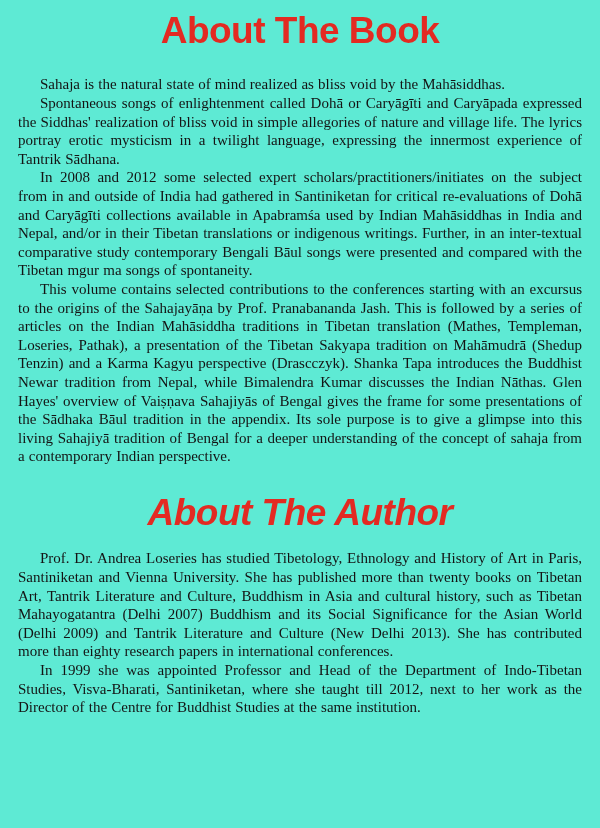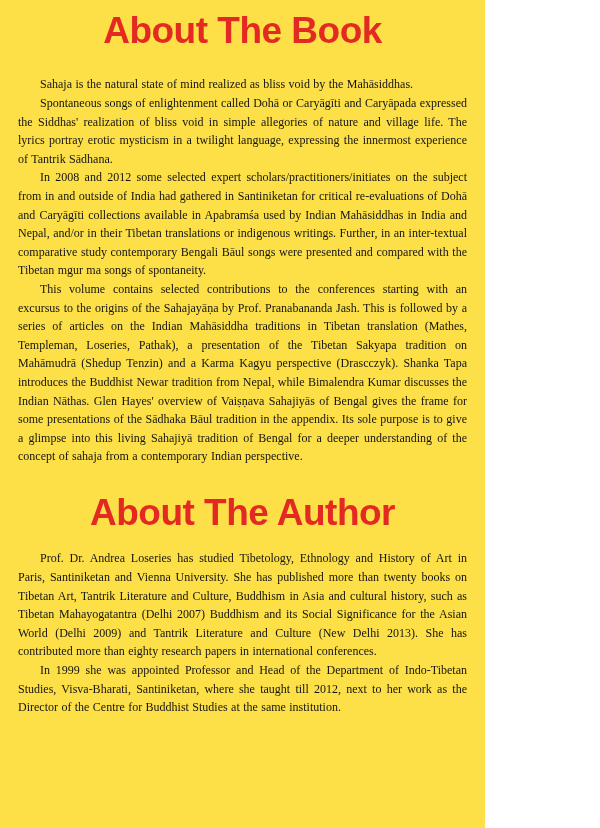--- a/index.html
+++ b/index.html
@@ -2,48 +2,49 @@
 <html><head>
 <meta charset="utf-8">
 <style>
   html, body {
     margin: 0;
     padding: 0;
     background: #ffffff;
   }
   .page {
     position: relative;
-    width: 485px;
+    width: 600px;
     height: 828px;
     box-sizing: border-box;
     padding: 6px 18px 18px 18px;
-    background: #fde047;
+    background: #5eead4;
     color: #141414;
     font-family: "Liberation Serif", serif;
     overflow: hidden;
   }
   .section-title {
     font-family: "Liberation Sans", sans-serif;
     font-weight: bold;
     font-size: 37px;
     line-height: 1.12;
     letter-spacing: -0.5px;
     text-align: center;
     color: #e32a22;
     margin: 0;
   }
   .title-book {
     margin: 4px 0 24px 0;
   }
   .title-author {
     margin: 26px 0 16px 0;
+    font-style: italic;
   }
   .body-text p {
     margin: 0;
-    font-size: 12px;
+    font-size: 15px;
     line-height: 18.6px;
     text-align: justify;
     text-indent: 22px;
     word-spacing: 0.4px;
   }
 </style>
 </head>
 <body>
 
 <div class="page">

